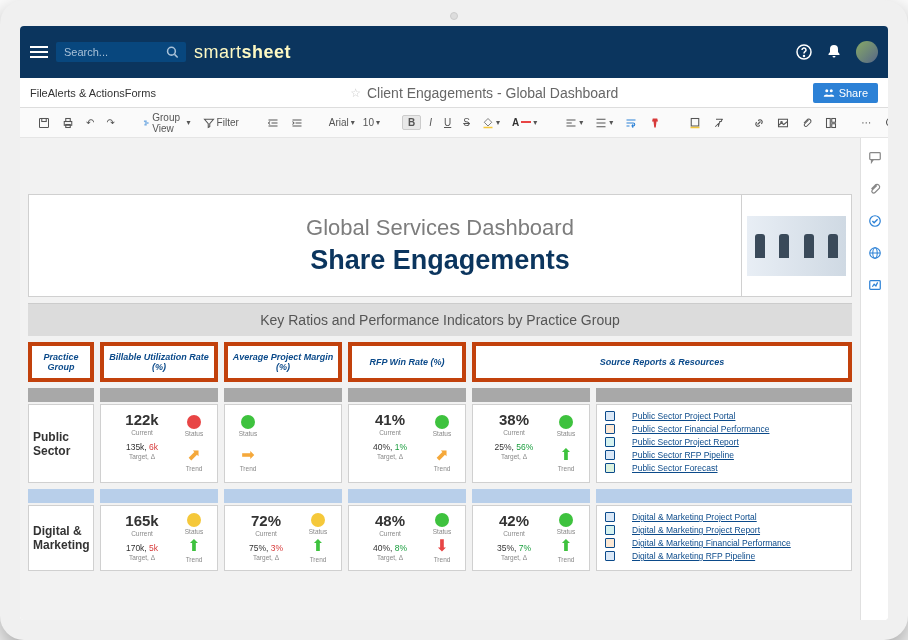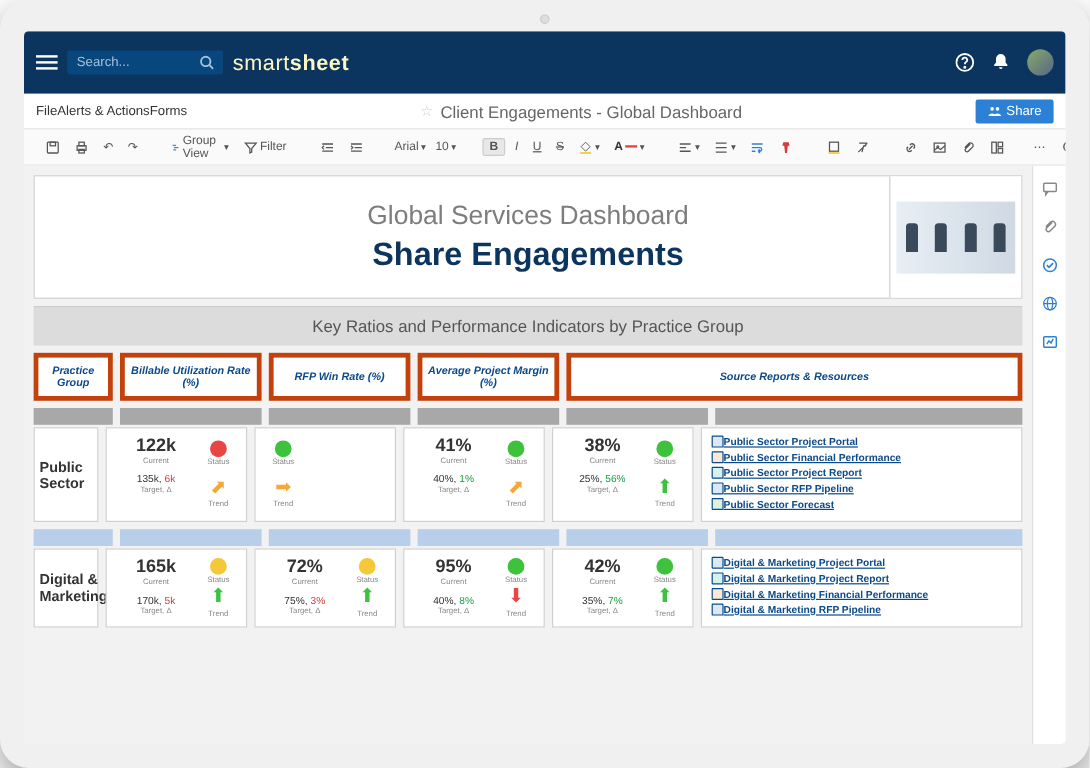--- a/index.html
+++ b/index.html
@@ -39,21 +39,21 @@
 .font-select { font-size: 10px; padding: 1px 2px; }
 .bold-btn { font-weight: bold; background: #e8e8e8; border: 1px solid #ccc; padding: 1px 5px; border-radius: 2px; }
 .toolbar-right { margin-left: auto; display: flex; align-items: center; gap: 6px; }
 
 .content-row { display: flex; flex: 1; overflow: hidden; }
 .content { flex: 1; background: #f2f2f2; overflow: auto; padding: 8px; }
 .right-rail { width: 28px; background: #fff; border-left: 1px solid #e0e0e0; display: flex; flex-direction: column; align-items: center; gap: 18px; padding-top: 12px; }
 .rail-icon { width: 14px; height: 14px; cursor: pointer; color: #888; }
 .rail-icon.blue { color: #2c81d6; }
 
-.header-card { background: #fff; border: 1px solid #d0d0d0; padding: 20px; text-align: center; margin-bottom: 6px; position: relative; }
+.header-card { background: #fff; border: 1px solid #d0d0d0; padding: 20px; text-align: center; margin-bottom: 6px; position: relative; margin-top: 48px; }
 .header-card h2 { color: #7d7d7d; font-size: 22px; font-weight: 400; margin-bottom: 4px; }
 .header-card h1 { color: #0b355e; font-size: 27px; font-weight: 700; }
 .header-side { position: absolute; right: 0; top: 0; bottom: 0; width: 110px; border-left: 1px solid #d0d0d0; background: #fff; display: flex; align-items: center; justify-content: center; }
 .header-img { width: 90%; height: 60px; background: linear-gradient(90deg,#e8eef5,#cfd9e3); display: flex; align-items: center; justify-content: space-around; }
 .header-img .silhouette { width: 10px; height: 24px; background: #3a4a5a; border-radius: 3px 3px 0 0; }
 
 .subheader { background: #dcdcdc; text-align: center; padding: 8px; font-size: 14px; color: #555; border-top: 1px solid #ccc; margin-bottom: 6px; }
 
 .headers-row { display: flex; gap: 6px; margin-bottom: 6px; }
 .header-cell { background: #fff; border: 4px solid #c2410c; padding: 6px 4px; text-align: center; font-size: 9px; font-style: italic; font-weight: bold; color: #0b4a8a; display: flex; align-items: center; justify-content: center; }
@@ -62,41 +62,41 @@
 .header-cell.sources { flex: 1; }
 
 .spacer-row { display: flex; gap: 6px; margin-bottom: 2px; }
 .spacer-block { background: #a8a8a8; height: 14px; }
 .spacer-block.blue { background: #b8cfea; }
 .spacer-practice { width: 66px; }
 .spacer-metric { width: 118px; }
 .spacer-full { flex: 1; }
 
 .data-row { display: flex; gap: 6px; margin-bottom: 6px; }
-.practice-cell { width: 54px; background: #fff; border: 1px solid #d0d0d0; display: flex; align-items: center; padding: 4px; font-size: 12px; font-weight: bold; color: #333; }
+.practice-cell { width: 66px; background: #fff; border: 1px solid #d0d0d0; display: flex; align-items: center; padding: 4px; font-size: 12px; font-weight: bold; color: #333; }
 .metric-cell { width: 118px; background: #fff; border: 1px solid #d0d0d0; padding: 6px; display: flex; }
 .metric-left { flex: 1; text-align: center; }
 .metric-right { width: 34px; text-align: center; display: flex; flex-direction: column; justify-content: space-around; }
 .metric-current { font-size: 15px; font-weight: bold; color: #333; }
 .metric-label { font-size: 6.5px; color: #888; margin-top: 1px; }
 .metric-target { font-size: 8.5px; color: #333; margin-top: 6px; }
 .metric-target .delta-green { color: #1a9e3e; }
 .metric-target .delta-red { color: #d73a3a; }
 .status-dot { width: 14px; height: 14px; border-radius: 50%; margin: 0 auto; }
 .status-red { background: #e84545; }
 .status-green { background: #3ec23e; }
 .status-yellow { background: #f5c83a; }
 .trend-arrow { font-size: 16px; line-height: 14px; }
 .trend-up { color: #3ec23e; }
 .trend-down { color: #e84545; }
 .trend-flat { color: #f5a83a; }
 .trend-diag { color: #f5a83a; }
 
 .sources-cell { flex: 1; background: #fff; border: 1px solid #d0d0d0; padding: 6px 8px; font-size: 8.5px; color: #333; }
-.source-link { display: flex; align-items: flex-end; gap: 0; color: #0b4a8a; margin-bottom: 3px; cursor: pointer; text-decoration: underline; font-weight: bold; }
+.source-link { display: flex; align-items: flex-end; gap: 17px; color: #0b4a8a; margin-bottom: 3px; cursor: pointer; text-decoration: underline; }
 .source-link .src-ico { width: 10px; height: 10px; display: inline-block; border: 1px solid; border-radius: 1px; }
 .ico-blue { border-color: #4a80c0; background: #dae8f7; }
 .ico-teal { border-color: #3aa8a0; background: #d6f2ef; }
 .ico-orange { border-color: #e89840; background: #fce8d4; }
 .ico-green { border-color: #4aa850; background: #dcf2de; }
 </style>
 </head>
 <body>
 
 <div class="tablet-frame">
@@ -335,22 +335,22 @@
                   <span class="silhouette"></span>
                 </div>
             </div>
           </div>
           <div class="subheader">Key Ratios and Performance Indicators by Practice Group</div>
         </div>
 
         <div class="headers-row">
           <div class="header-cell practice">Practice Group</div>
           <div class="header-cell metric">Billable Utilization Rate (%)</div>
+          <div class="header-cell metric">Average Project Margin (%)</div>
           <div class="header-cell metric">RFP Win Rate (%)</div>
-          <div class="header-cell metric">Average Project Margin (%)</div>
           <div class="header-cell sources">Source Reports &amp; Resources</div>
         </div>
 
         <div id="rows-container">
             <div class="spacer-row">
     <div class="spacer-block spacer-practice "></div>
     <div class="spacer-block spacer-metric "></div>
     <div class="spacer-block spacer-metric "></div>
     <div class="spacer-block spacer-metric "></div>
     <div class="spacer-block spacer-metric "></div>
@@ -470,21 +470,21 @@
     <div class="metric-right">
       <div>
                     <div class="status-dot status-yellow"></div>
                     <div class="metric-label">Status</div>
                   </div>
       <div><span class="trend-arrow trend-up">⬆</span><div class="metric-label">Trend</div></div>
     </div>
   </div>
     <div class="metric-cell">
     <div class="metric-left">
-      <div class="metric-current">95%</div>
+      <div class="metric-current">48%</div>
       <div class="metric-label">Current</div>
       <div class="metric-target">40%, <span class="delta-green">8%</span></div>
       <div class="metric-label">Target, Δ</div>
     </div>
     <div class="metric-right">
       <div>
                     <div class="status-dot status-green"></div>
                     <div class="metric-label">Status</div>
                   </div>
       <div><span class="trend-arrow trend-down">⬇</span><div class="metric-label">Trend</div></div>

